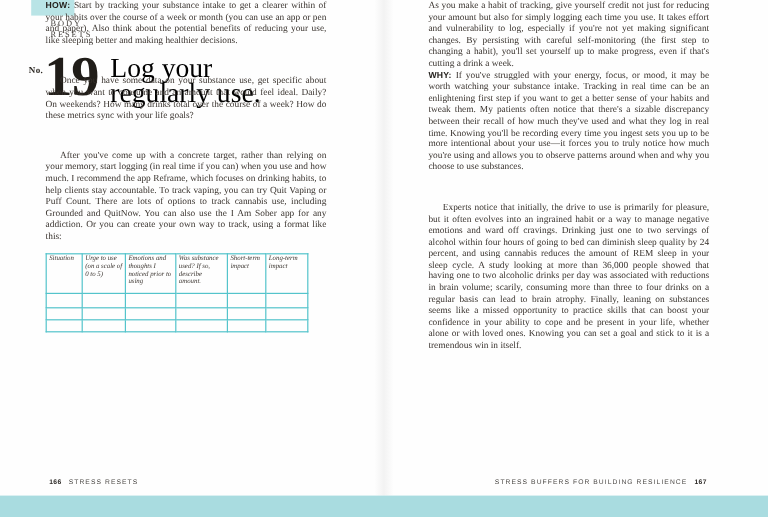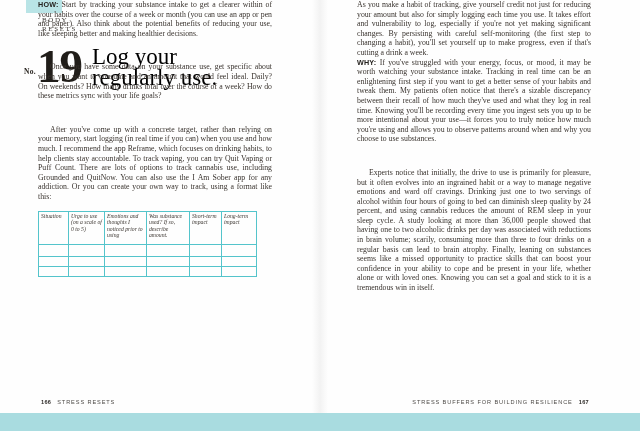--- a/index.html
+++ b/index.html
@@ -7,21 +7,21 @@
           font-family:"Liberation Serif", serif;color:#35302b;}
   .page{position:absolute;top:0;height:413px;width:320px;}
   .page.left{left:0;}
   .page.right{left:308px;}
   .gutter{position:absolute;top:0;left:312px;width:16px;height:413px;
           background:linear-gradient(to right, rgba(0,0,0,0) 0%, rgba(90,90,90,0.07) 50%, rgba(0,0,0,0) 100%);}
   .bottom-band{position:absolute;left:0;bottom:0;width:640px;height:18px;}
   .chapter-tab{position:absolute;left:26px;top:0;width:36px;height:13px;}
   .section-tag{position:absolute;left:42px;top:16px;font-family:"Liberation Serif",serif;
                font-weight:normal;font-size:7px;letter-spacing:1.6px;line-height:8.5px;color:#3f3b37;}
-  .heading{position:absolute;left:24px;top:42px;display:flex;align-items:center;}
+  .heading{position:absolute;left:24px;top:42px;display:flex;align-items:flex-start;}
   .no-prefix{font-weight:bold;font-size:7.5px;margin-top:12px;letter-spacing:0.3px;color:#2b2722;}
   .big-num{font-size:47px;line-height:40px;font-weight:bold;letter-spacing:-1px;color:#201d19;
            margin:2px 8px 0 1px;font-family:"Liberation Serif",serif;}
   .title{font-size:23px;line-height:21px;font-weight:normal;color:#000000;margin:4px 0 0 2px;
          font-family:"Liberation Serif",serif;}
   .title span{display:block;}
   .text-col{position:absolute;left:38px;width:234px;top:0;}
   .page.right .text-col{left:49px;}
   p.body{margin:0;font-size:7.8px;line-height:9.6px;text-align:justify;color:#38322d;}
   p.body.cont{text-indent:12px;margin-top:24px;}

